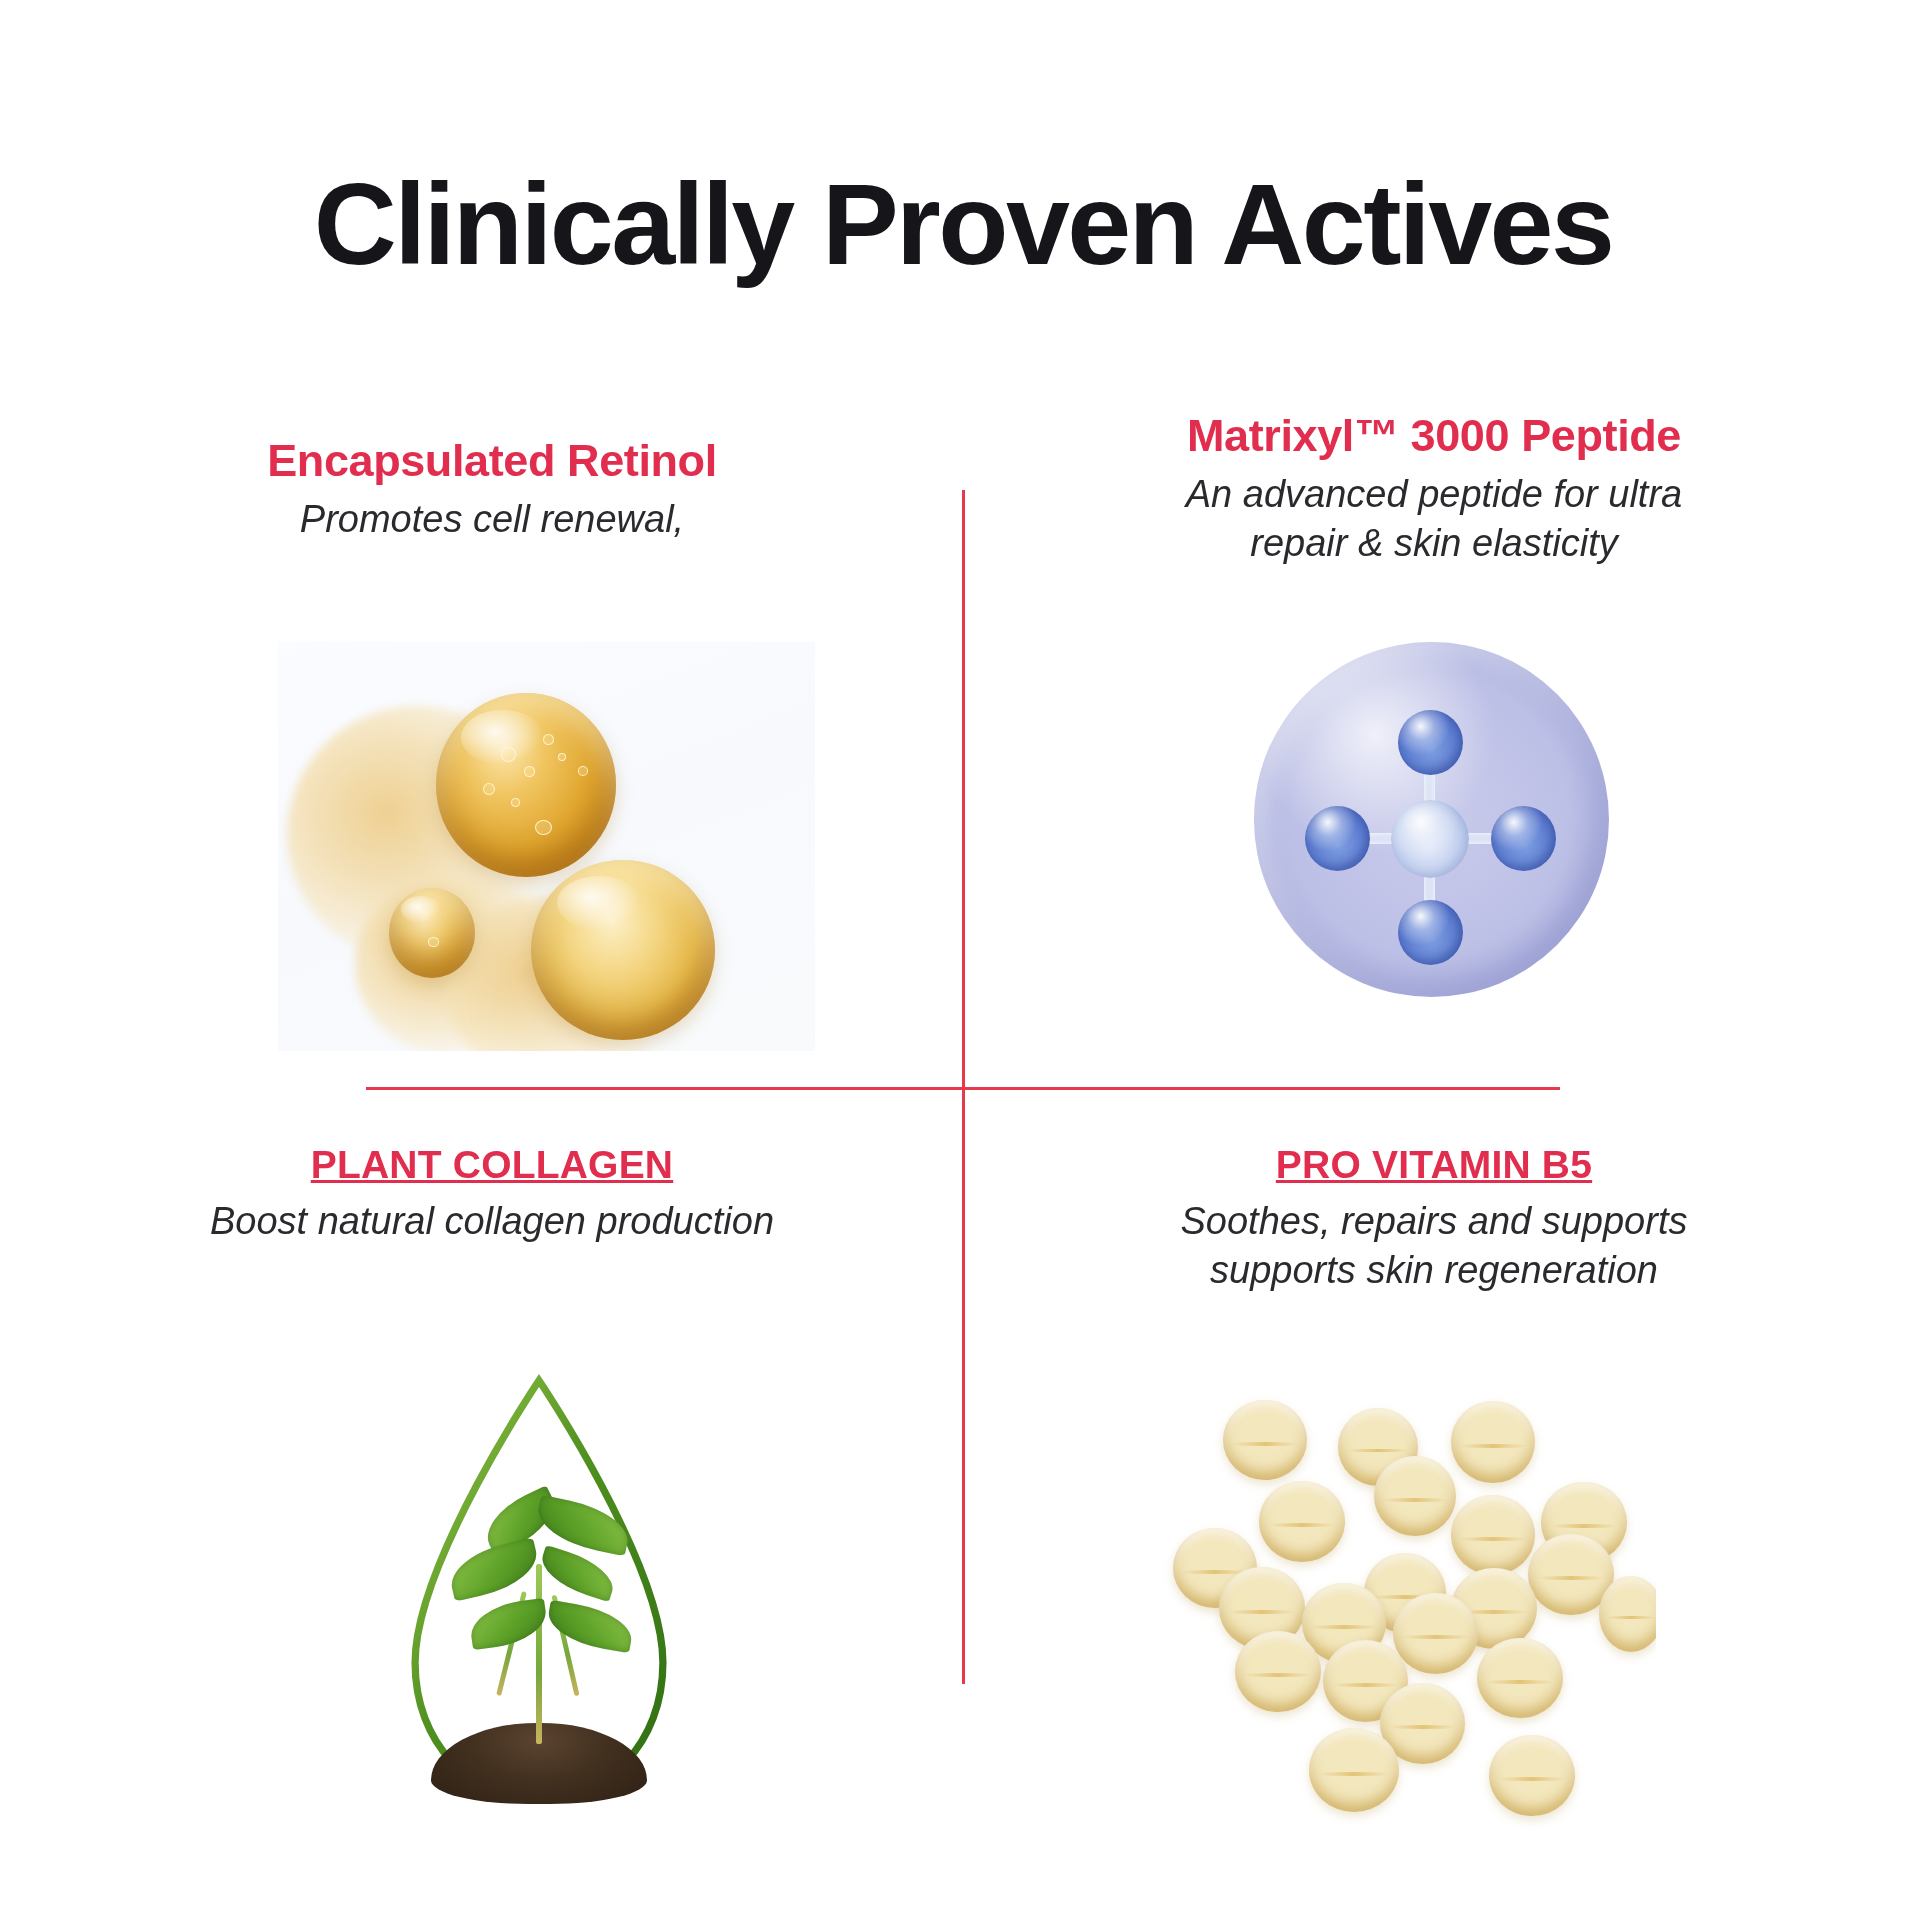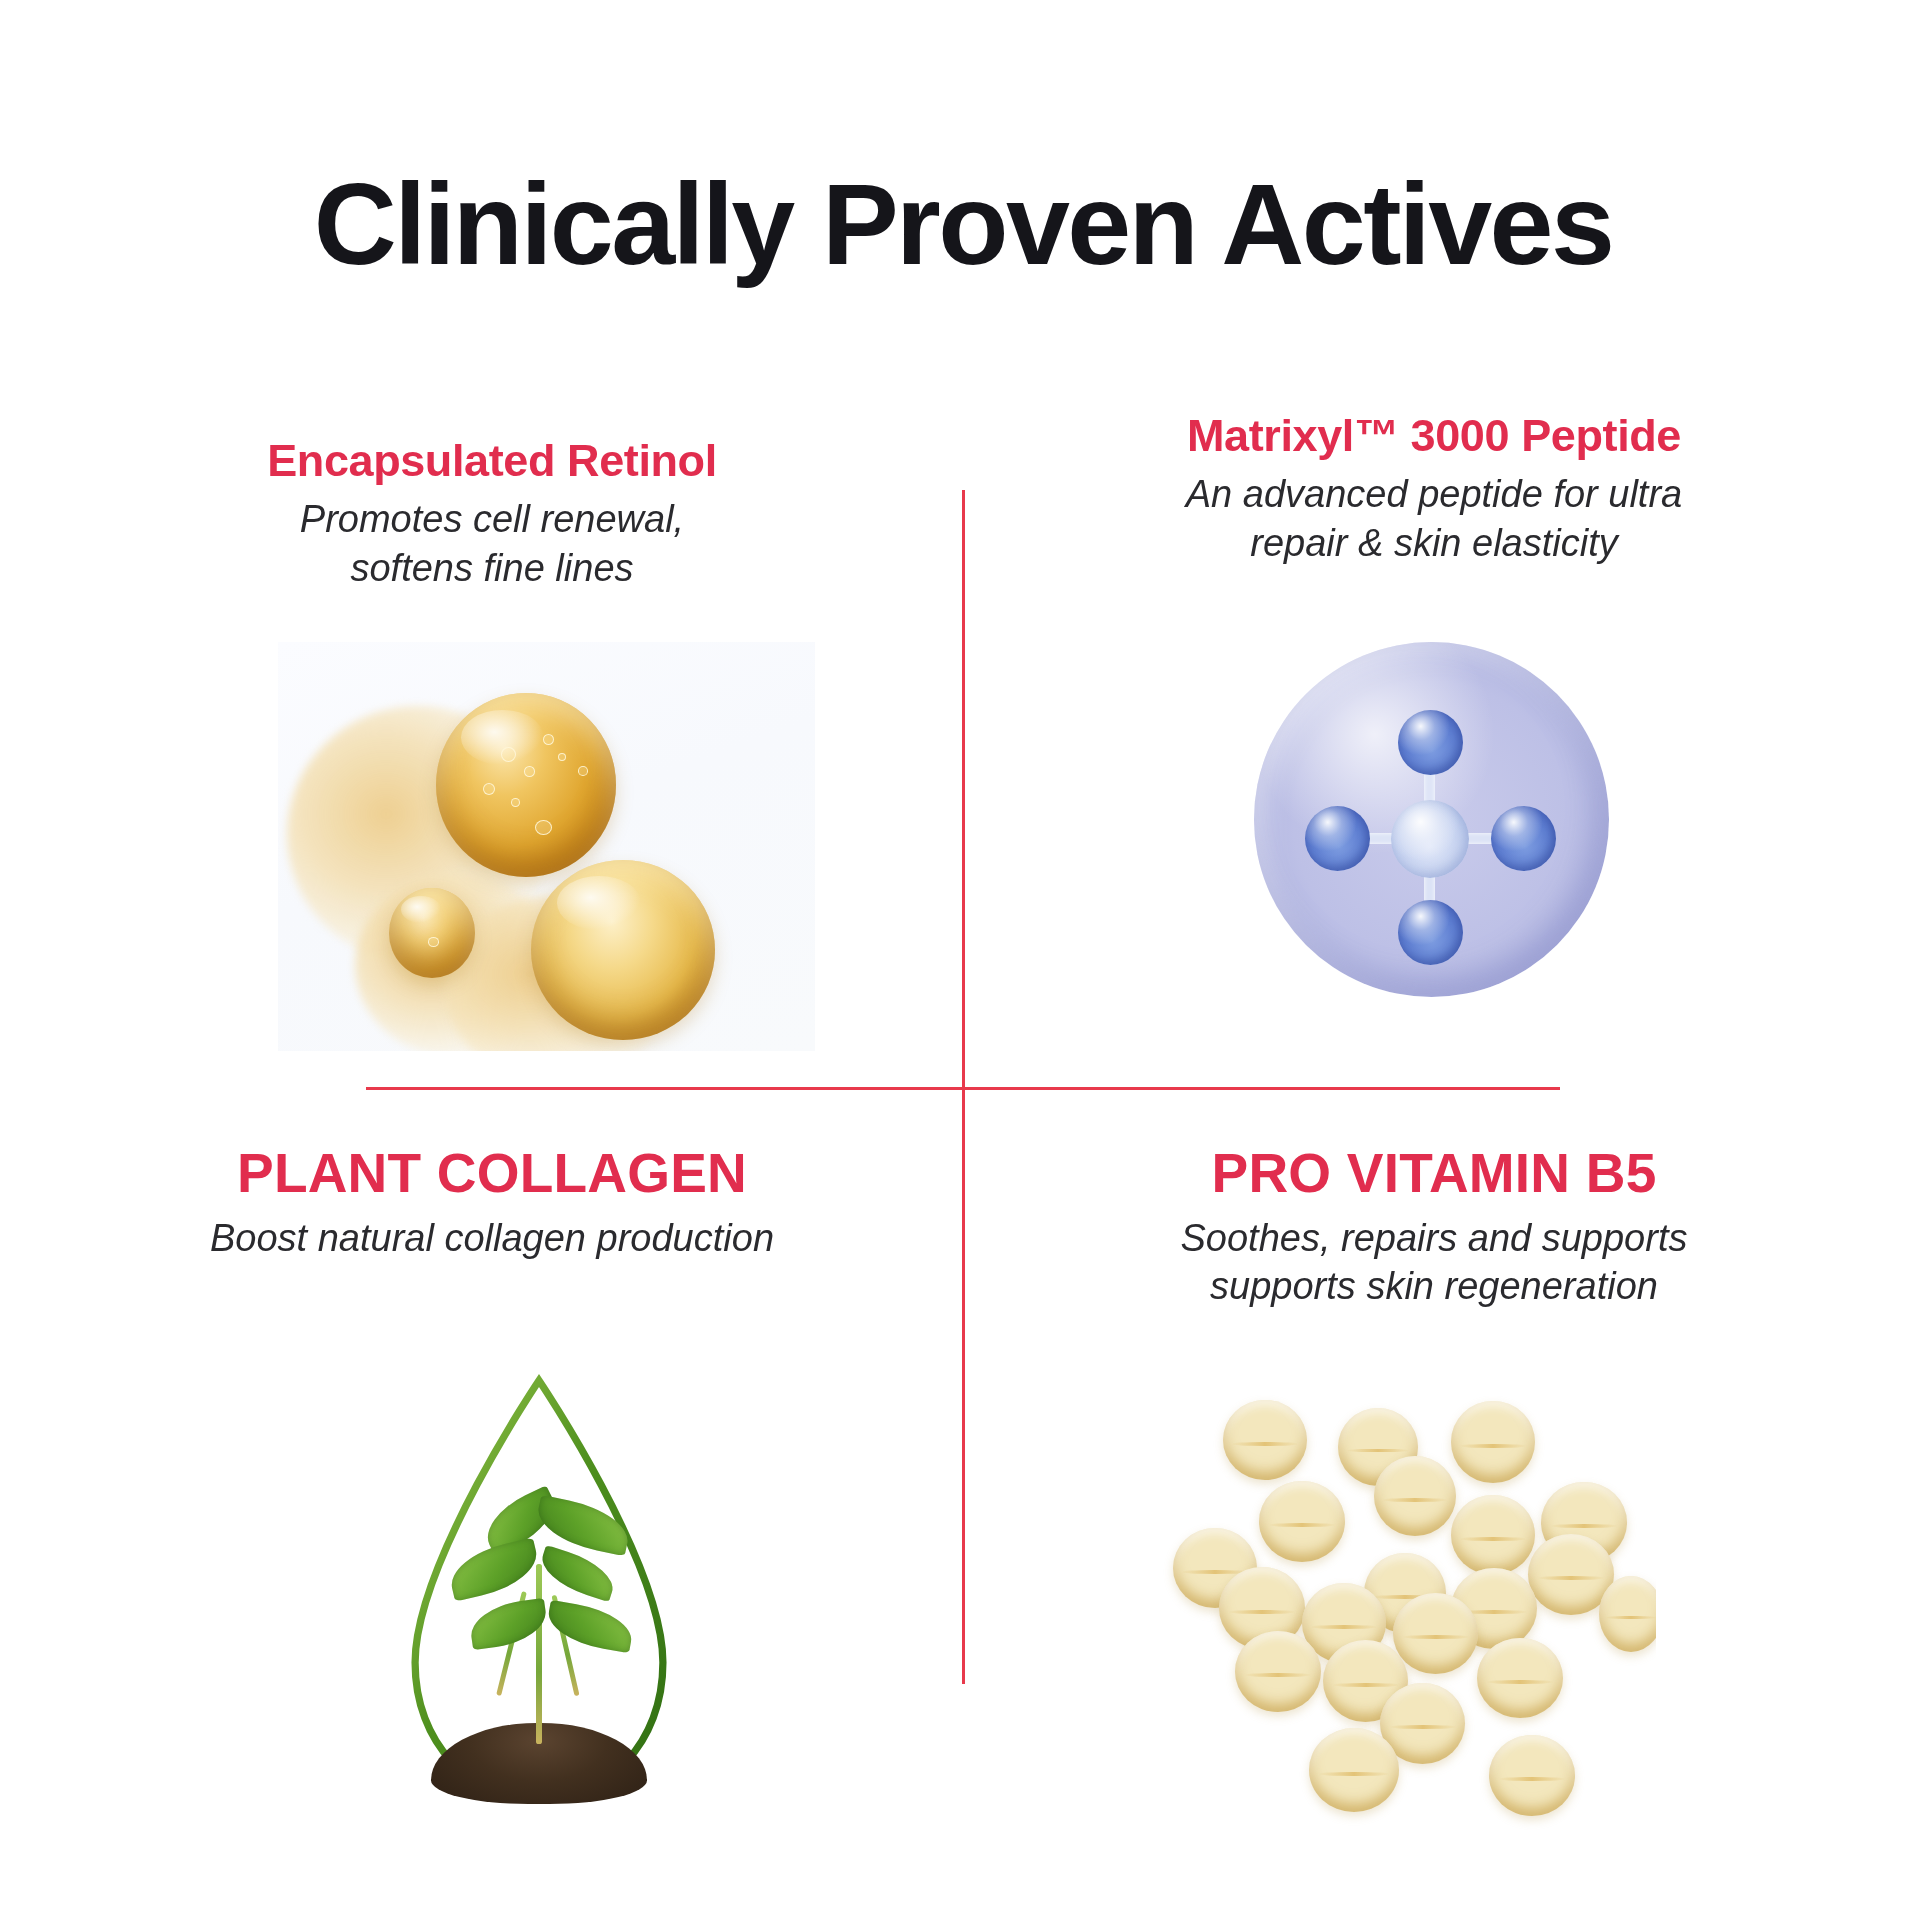--- a/index.html
+++ b/index.html
@@ -48,21 +48,21 @@
     text-align:center;
     font-family:"Liberation Sans", sans-serif;
     font-weight:700;
     font-size:45px;
     letter-spacing:-0.4px;
     color:#e12d4e;
     line-height:1.05;
     margin:0 0 11px 0;
     white-space:nowrap;
   }
-  .q-heading.upper{letter-spacing:0.2px;font-size:55px;}
+  .q-heading.upper{letter-spacing:0.2px;font-size:39px;text-decoration:underline;}
   .q-body{
     text-align:center;
     font-family:"Liberation Sans", sans-serif;
     font-weight:400;
     font-size:38px;
     color:#2a2a2e;
     line-height:1.28;
     margin:0;
   }
   .q-body .ln{display:block;font-style:italic;}
@@ -164,21 +164,20 @@
 
   <div class="page-title">Clinically Proven Actives</div>
 
   <div class="div-v"></div>
   <div class="div-h"></div>
 
   <div class="quad" id="q1">
     <div class="q-heading">Encapsulated Retinol</div>
     <div class="q-body">
       <span class="ln">Promotes cell renewal,</span>
-      <span class="ln">softens fine lines</span>
     </div>
   </div>
 
   <div class="img-frame" id="img-retinol">
 
     <div class="oil-shadow" style="left:8.6px;  top:64px; width:261px; height:257px;"></div>
     <div class="oil-shadow" style="left:77px; top:231px; width:201px; height:184px;"></div>
     <div class="oil-shadow" style="left:167px; top:253px; width:223px; height:188px;"></div>
 
     <div class="oil-drop" style="left:158px;top:51px;width:180px;height:184px;

